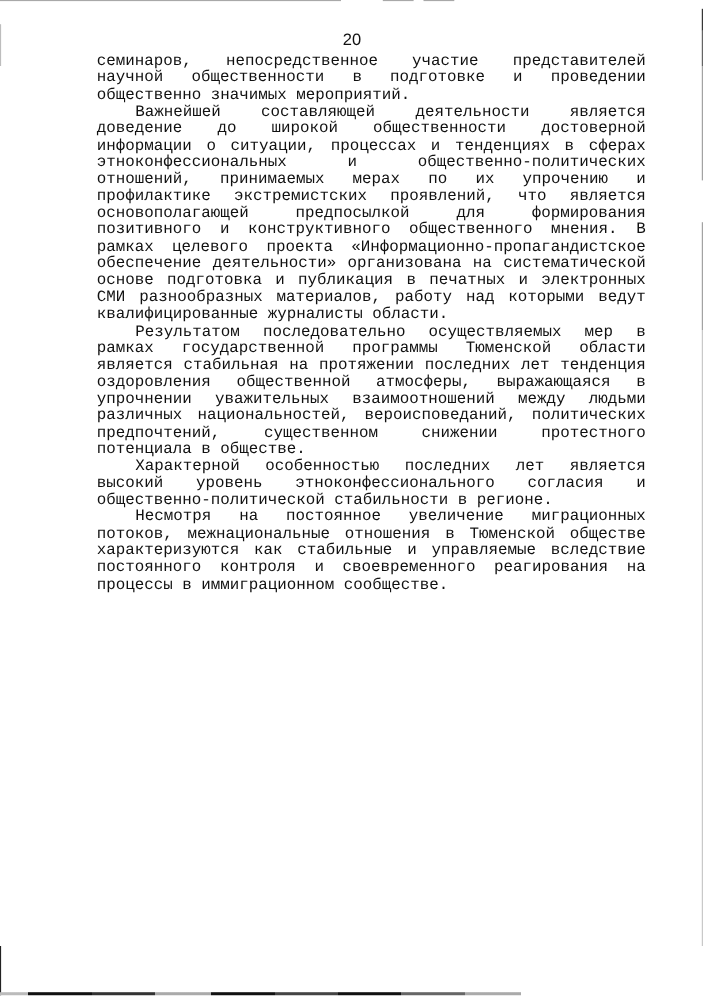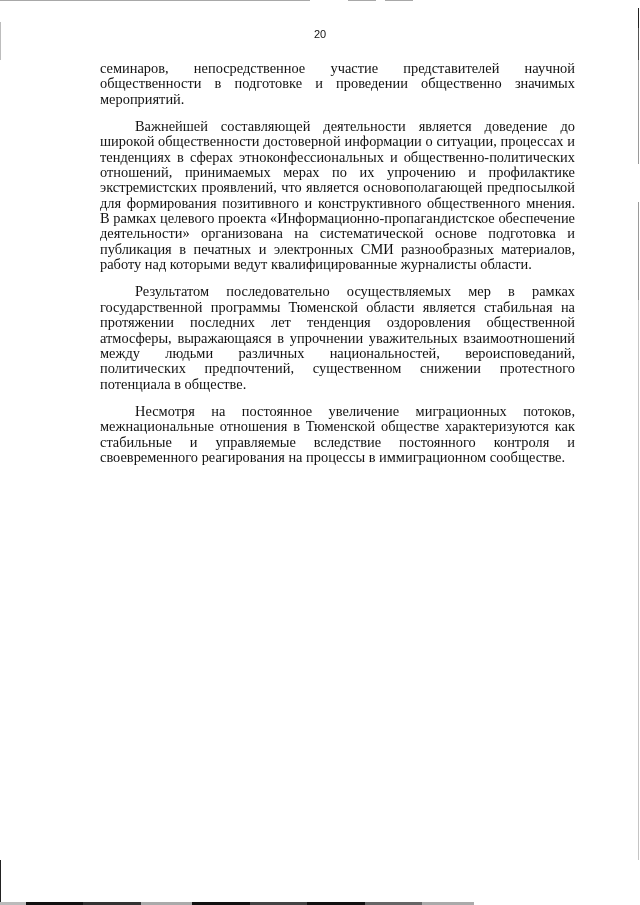--- a/index.html
+++ b/index.html
@@ -41,37 +41,38 @@
     height: 3px;
     background: linear-gradient(to right, #bbbbbb 0 4%, #111 4% 13%, #333 13% 22%, #aaa 22% 30%, #111 30% 39%, #444 39% 48%, #111 48% 57%, #666 57% 66%, #aaa 66% 74%, #ffffff 74% 100%);
   }
   .page-number {
     position: absolute;
     top: 28px;
     left: 0;
     width: 640px;
     text-align: center;
     font-family: "Liberation Sans", "DejaVu Sans", sans-serif;
-    font-size: 11px;
+    font-size: 15px;
     color: #111;
   }
   .content {
     position: absolute;
     top: 49px;
     left: 88px;
     width: 499px;
     font-size: 14.4px;
     line-height: 15.35px;
     letter-spacing: 0;
   }
   .para {
-    margin: 12px;
+    margin: 0;
     text-align: justify;
     text-align-last: left;
     hyphens: none;
+    font-family: Liberation Mono, monospace;
   }
   .para.indent {
     text-indent: 35px;
   }
 </style>
 </head>
 <body>
 
 <div class="scan-top" style="left:0;width:310px;"></div>
 <div class="scan-top" style="left:348px;width:28px;"></div>
@@ -84,14 +85,15 @@
 <div class="scan-left" style="top:22px;height:38px;"></div>
 <div class="scan-left" style="top:860px;height:45px;background:#222;"></div>
 <div class="scan-bottom"></div>
 
 <div class="page-number">20</div>
 
 <div class="content">
   <p class="para">семинаров, непосредственное участие представителей научной общественности в подготовке и проведении общественно значимых мероприятий.</p>
   <p class="para indent">Важнейшей составляющей деятельности является доведение до широкой общественности достоверной информации о ситуации, процессах и тенденциях в сферах этноконфессиональных и общественно-политических отношений, принимаемых мерах по их упрочению и профилактике экстремистских проявлений, что является основополагающей предпосылкой для формирования позитивного и конструктивного общественного мнения. В рамках целевого проекта «Информационно-пропагандистское обеспечение деятельности» организована на систематической основе подготовка и публикация в печатных и электронных СМИ разнообразных материалов, работу над которыми ведут квалифицированные журналисты области.</p>
   <p class="para indent">Результатом последовательно осуществляемых мер в рамках государственной программы Тюменской области является стабильная на протяжении последних лет тенденция оздоровления общественной атмосферы, выражающаяся в упрочнении уважительных взаимоотношений между людьми различных национальностей, вероисповеданий, политических предпочтений, существенном снижении протестного потенциала в обществе.</p>
+  <p class="para indent">Характерной особенностью последних лет является высокий уровень этноконфессионального согласия и общественно-политической стабильности в регионе.</p>
   <p class="para indent">Несмотря на постоянное увеличение миграционных потоков, межнациональные отношения в Тюменской обществе характеризуются как стабильные и управляемые вследствие постоянного контроля и своевременного реагирования на процессы в иммиграционном сообществе.</p>
 </div>
 
 </body></html>

